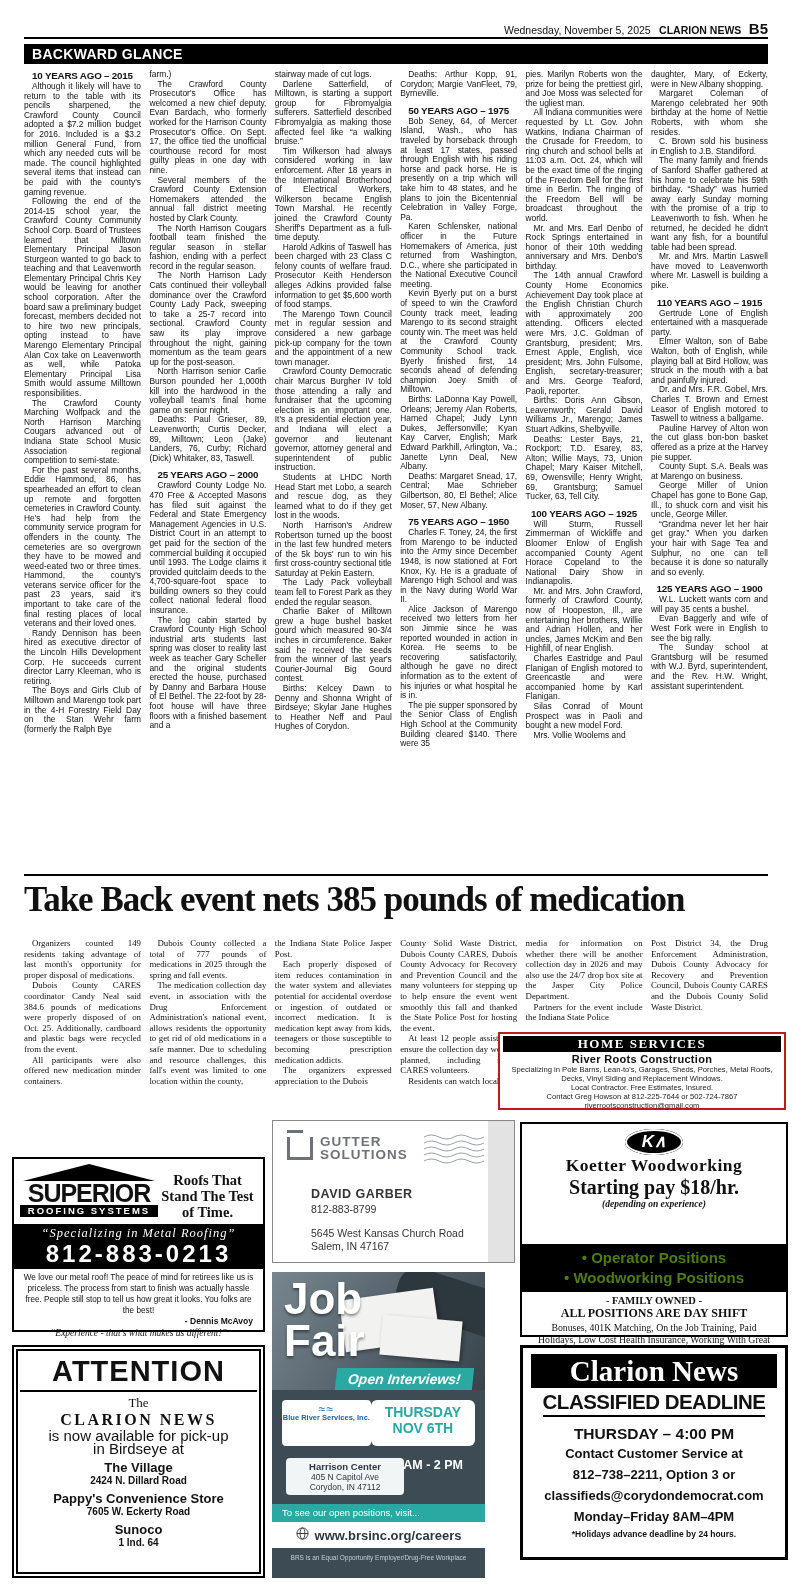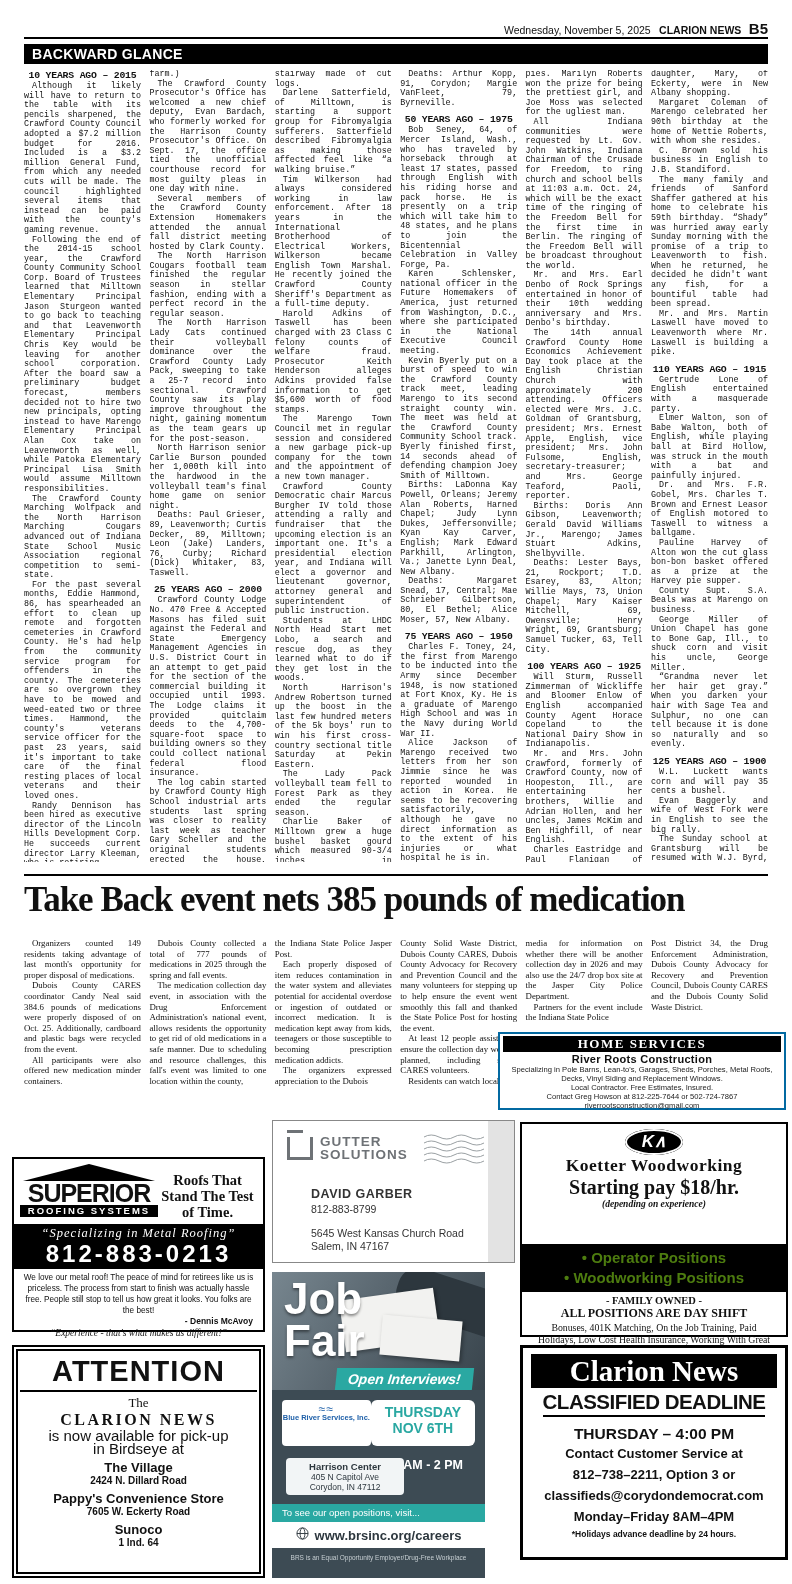--- a/index.html
+++ b/index.html
@@ -10,41 +10,41 @@
   .header{position:absolute;top:20px;right:24px;text-align:right;margin-left:48px;}
   .dateline{font-size:10.5px;}
   .masthead{font-size:10.5px;font-weight:bold;margin-left:4px;}
   .pageno{font-size:15px;font-weight:bold;margin-left:3px;}
   .header-rule{position:absolute;left:24px;right:24px;top:37px;height:2px;background:#000;}
   .banner{position:absolute;left:24px;right:24px;top:44px;height:20px;background:#000;color:#fff;
           font-weight:bold;font-size:14px;letter-spacing:.3px;line-height:20px;padding-left:8px;box-sizing:border-box;}
 
   
   .bg-cols{position:absolute;left:24px;top:70px;width:744px;height:792px;display:flex;
-           justify-content:space-between;overflow:hidden;font-family:Liberation Mono, monospace;}
+           justify-content:space-between;overflow:hidden;}
   .bg-col{width:117px;}
   .bg-col .para{margin:0;font-size:8.4px;line-height:9.6px;text-align:justify;text-indent:8px;}
   .bg-col .para.cont{text-indent:0;}
   .bg-col .era-h{font-weight:bold;font-size:9.8px;text-align:center;margin:6px 0 1px;letter-spacing:-.2px;}
   .bg-col .era-h:first-child{margin-top:0;}
 
   
   .headline-rule{position:absolute;left:24px;right:24px;top:874px;height:2px;background:#000;}
   .headline{position:absolute;left:24px;right:24px;top:880px;margin:0;
             font-family:"Liberation Serif",serif;font-weight:bold;font-size:35px;letter-spacing:-1px;
             white-space:nowrap;}
   .article{position:absolute;left:24px;top:938px;width:744px;height:182px;display:flex;
            justify-content:space-between;}
   .art-col{width:117px;}
   .art-col .para{margin:0;font-family:"Liberation Serif",serif;font-size:8.8px;line-height:10.6px;
                  text-align:justify;text-indent:8px;}
   .art-col .para.cont{text-indent:0;}
 
   
-  .ad-home{position:absolute;left:474px;top:94px;width:288px;height:78px;border:2px solid #0369a1;
+  .ad-home{position:absolute;left:474px;top:94px;width:288px;height:78px;border:2px solid #b91c1c;
            background:#fff;box-sizing:border-box;text-align:center;}
   .hs-bar{background:#000;color:#fff;font-family:"Liberation Serif",serif;font-weight:bold;
           font-size:13px;letter-spacing:1.5px;line-height:16px;margin:2px 3px 1px;}
   .hs-co{font-weight:bold;font-size:11px;letter-spacing:.3px;}
   .hs-body,.hs-local,.hs-contact,.hs-email{font-size:7.6px;line-height:9px;color:#222;padding:0 6px;}
 
   
   .ad{position:absolute;background:#fff;box-sizing:border-box;}
 
   

